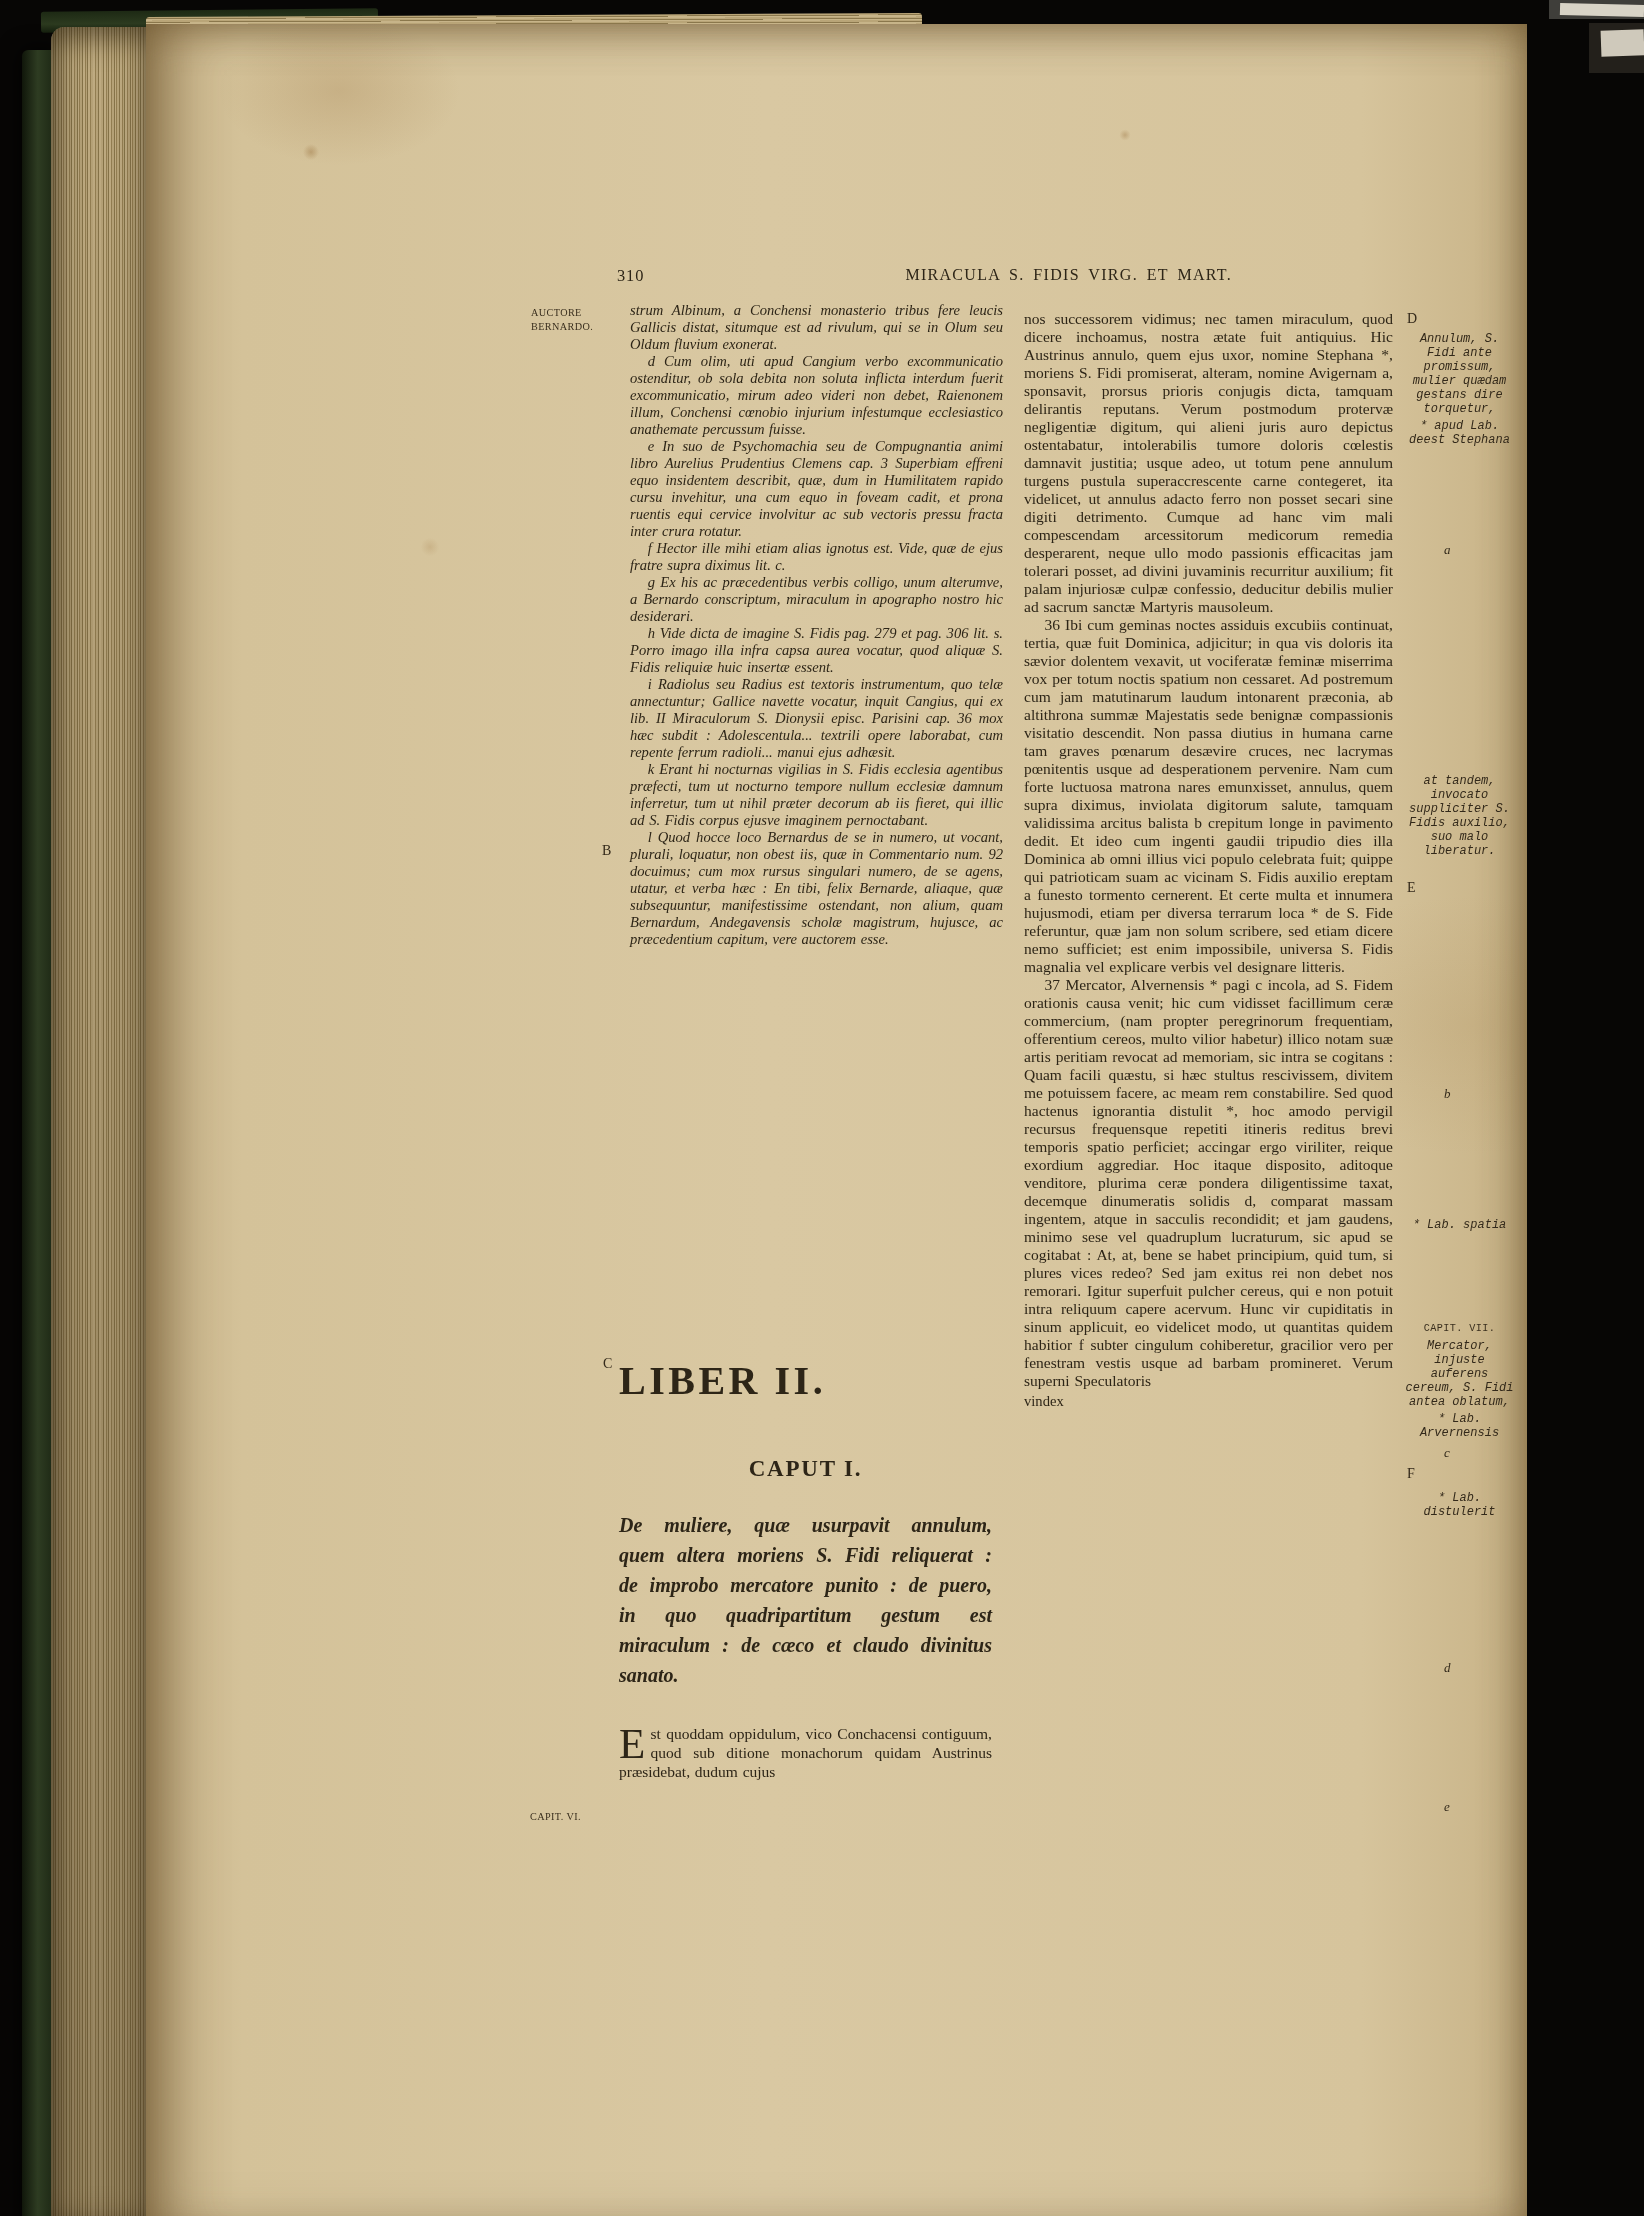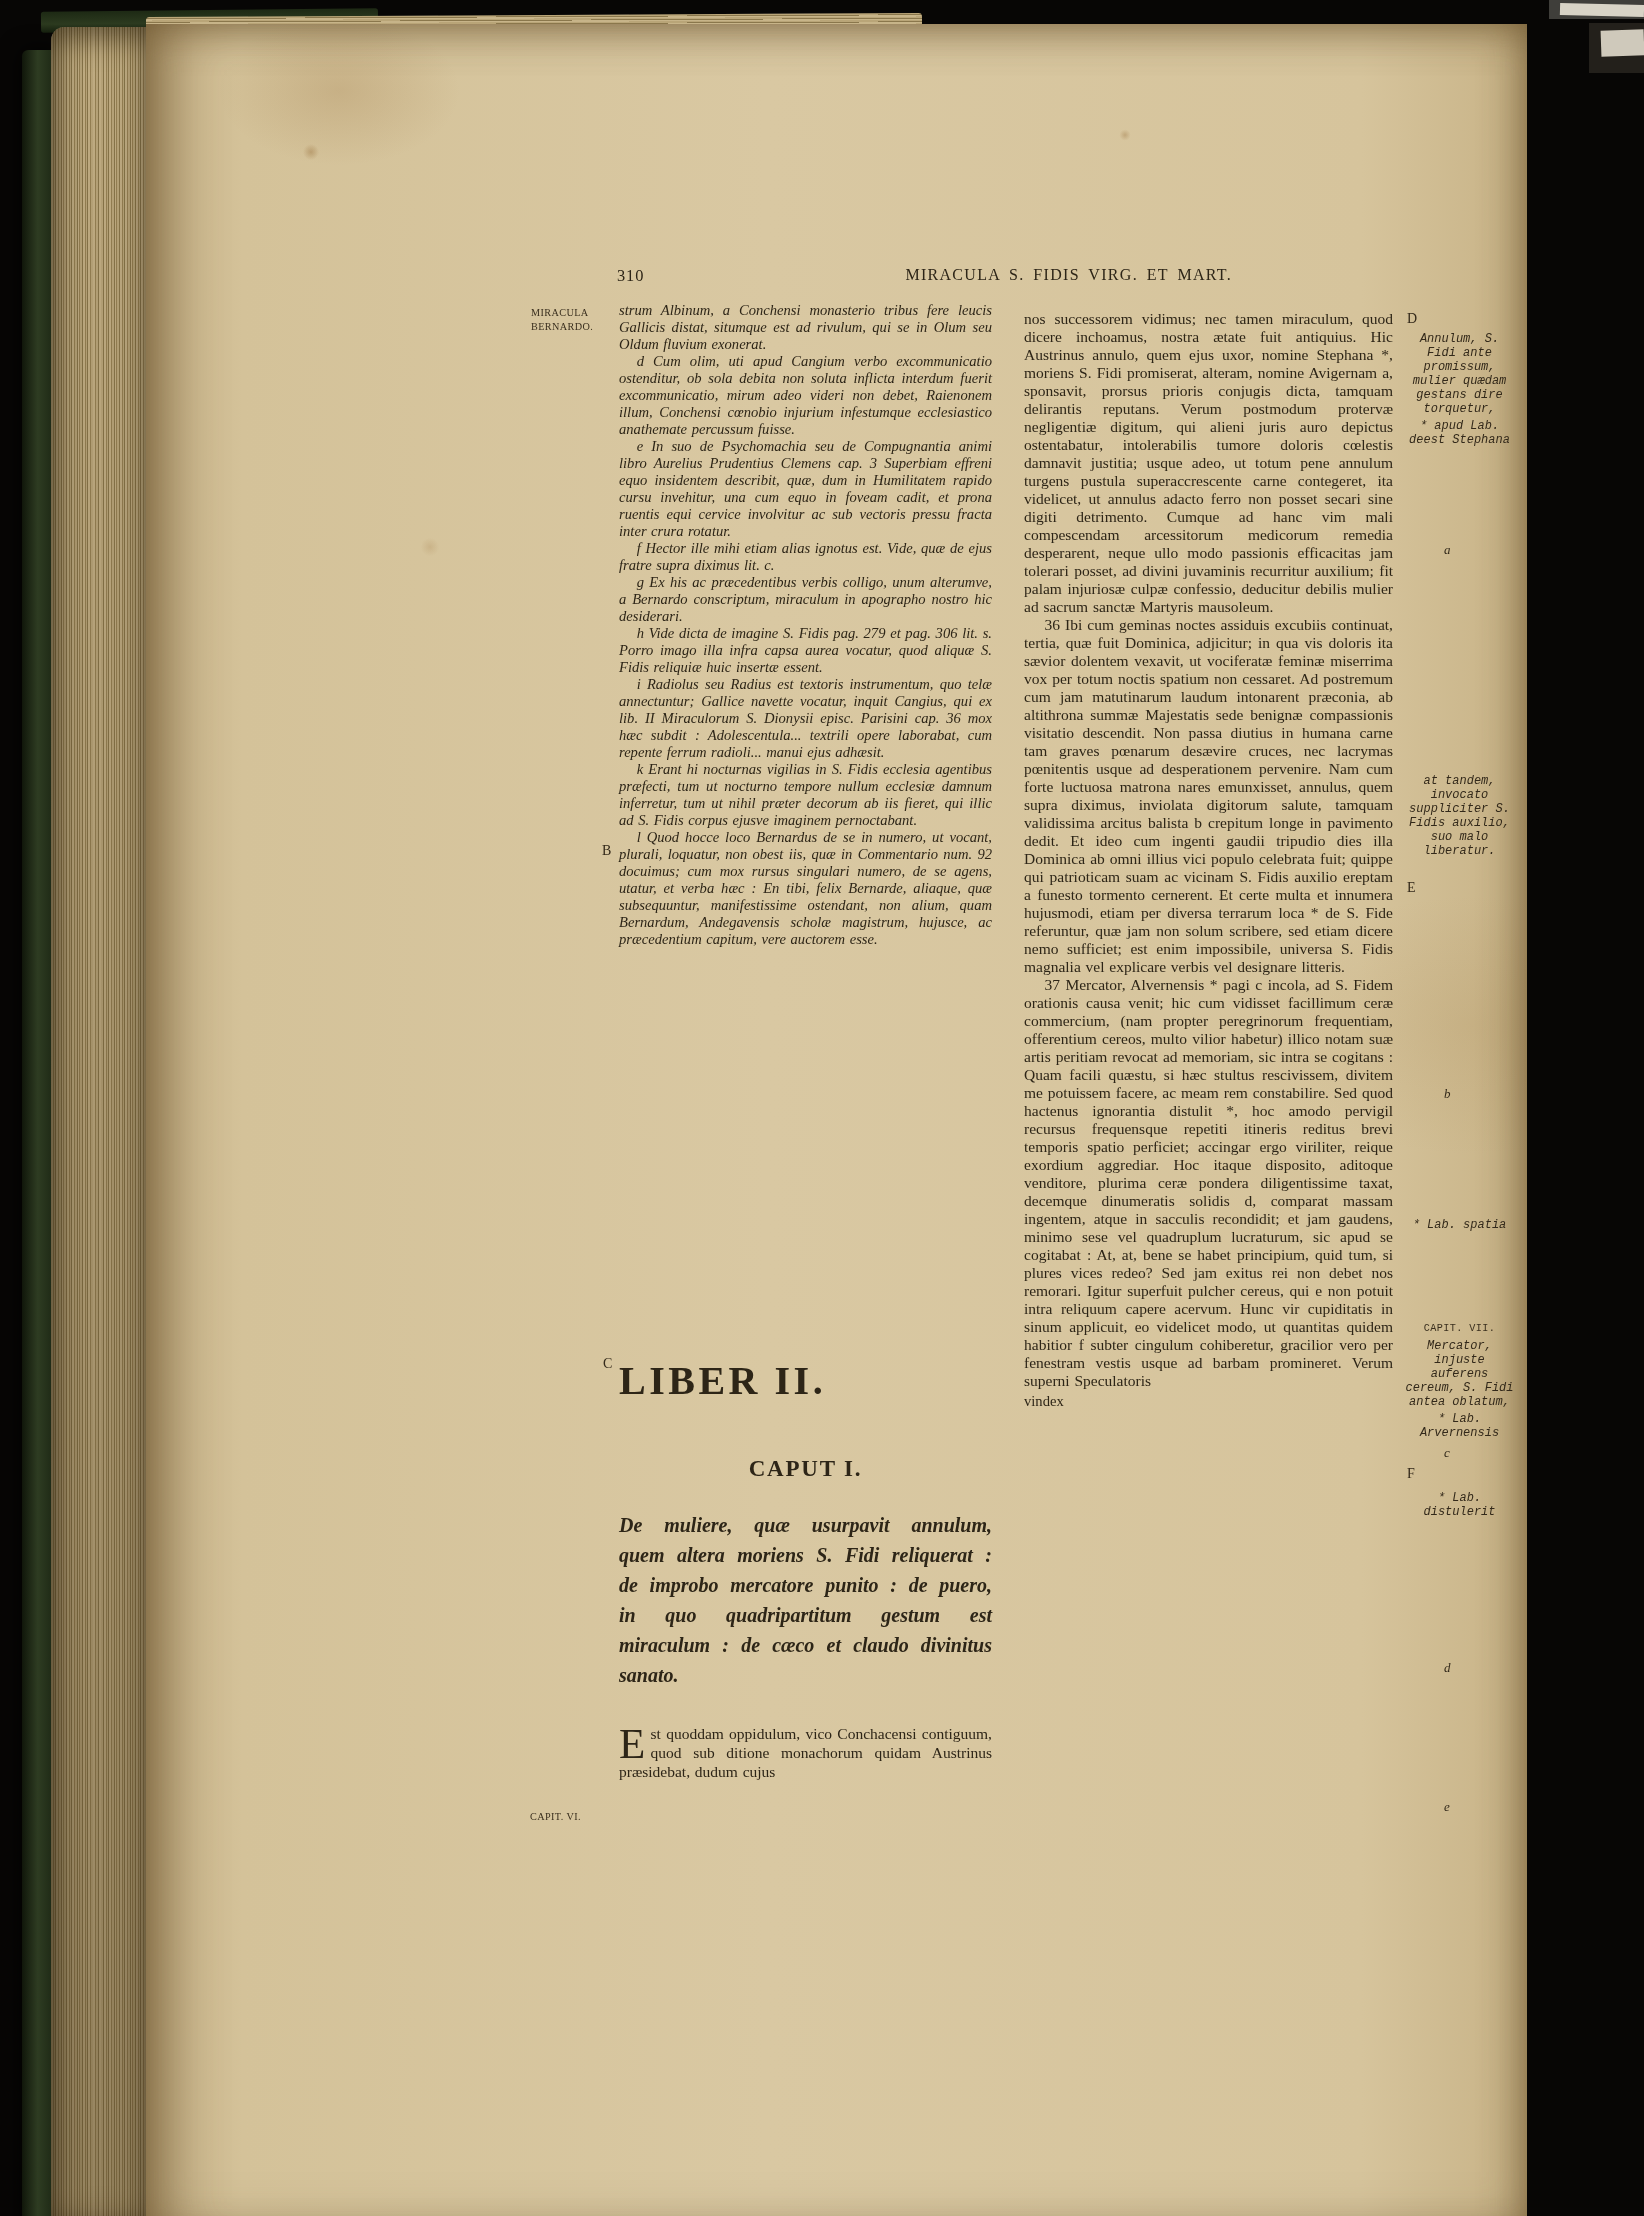--- a/index.html
+++ b/index.html
@@ -67,21 +67,21 @@
   }
   .running-header {
     position:absolute; left:643px; top:242px; width:443px;
     text-align:right; font-size:16px; letter-spacing:1.3px; word-spacing:3.5px;
   }
   .auctore {
     position:absolute; left:385px; top:282px; width:89px;
     font-size:10.2px; letter-spacing:0.4px; line-height:13.3px; color:#3a2f1e;
   }
   .notes-block {
-    position:absolute; left:473px; top:278px; width:373px;
+    position:absolute; left:484px; top:278px; width:373px;
     font-style:italic; font-size:14.6px; line-height:17px;
     text-align:justify; word-spacing:0.9px;
   }
   .notes-block p { text-indent:17.7px; }
   .notes-block p.first { text-indent:0; }
 
   .sec-letter {
     position:absolute; font-size:14px; color:#33291a;
   }
   .ref-letter {
@@ -144,21 +144,21 @@
   <div class="tr-shape tr2"></div>
   <div class="tr-shape tr3"></div>
   <div class="tr-shape tr4"></div>
 
   <div class="page">
 
     <div class="page-number">310</div>
     <div class="running-header">MIRACULA S. FIDIS VIRG. ET MART.</div>
 
     <div class="auctore">
-      <div>MIRACULA</div>
+      <div>AUCTORE</div>
       <div>BERNARDO.</div>
     </div>
 
     <div class="notes-block">
       <p class="first">strum Albinum, a Conchensi monasterio tribus fere leucis Gallicis distat, situmque est ad rivulum, qui se in Olum seu Oldum fluvium exonerat.</p>
       <p>d Cum olim, uti apud Cangium verbo excommunicatio ostenditur, ob sola debita non soluta inflicta interdum fuerit excommunicatio, mirum adeo videri non debet, Raienonem illum, Conchensi cœnobio injurium infestumque ecclesiastico anathemate percussum fuisse.</p>
       <p>e In suo de Psychomachia seu de Compugnantia animi libro Aurelius Prudentius Clemens cap. 3 Superbiam effreni equo insidentem describit, quæ, dum in Humilitatem rapido cursu invehitur, una cum equo in foveam cadit, et prona ruentis equi cervice involvitur ac sub vectoris pressu fracta inter crura rotatur.</p>
       <p>f Hector ille mihi etiam alias ignotus est. Vide, quæ de ejus fratre supra diximus lit. c.</p>
       <p>g Ex his ac præcedentibus verbis colligo, unum alterumve, a Bernardo conscriptum, miraculum in apographo nostro hic desiderari.</p>
       <p>h Vide dicta de imagine S. Fidis pag. 279 et pag. 306 lit. s. Porro imago illa infra capsa aurea vocatur, quod aliquæ S. Fidis reliquiæ huic insertæ essent.</p>

